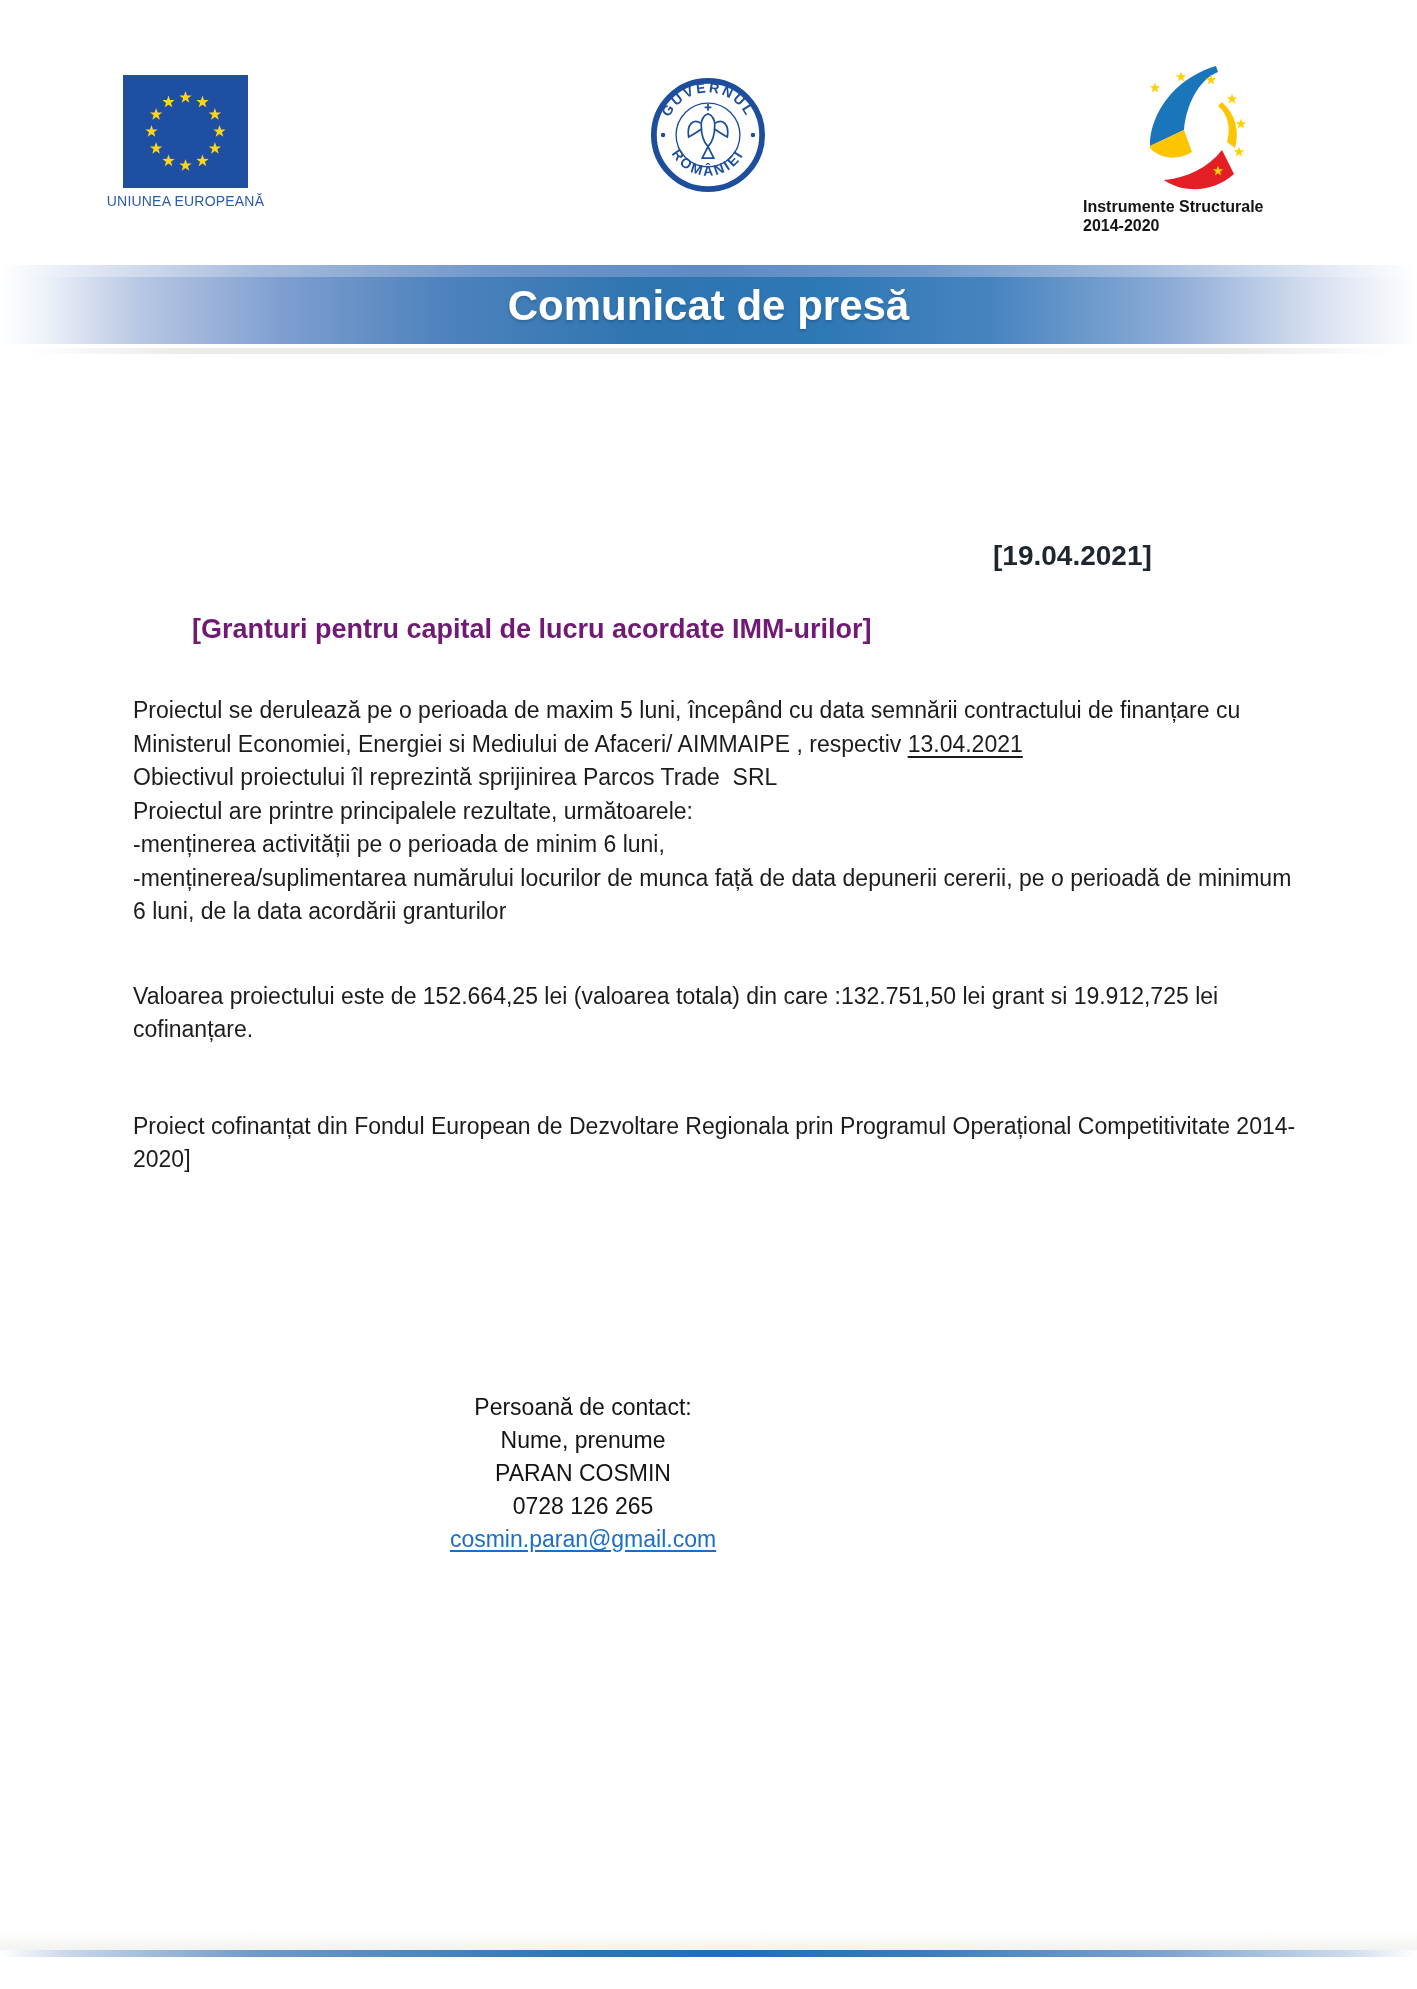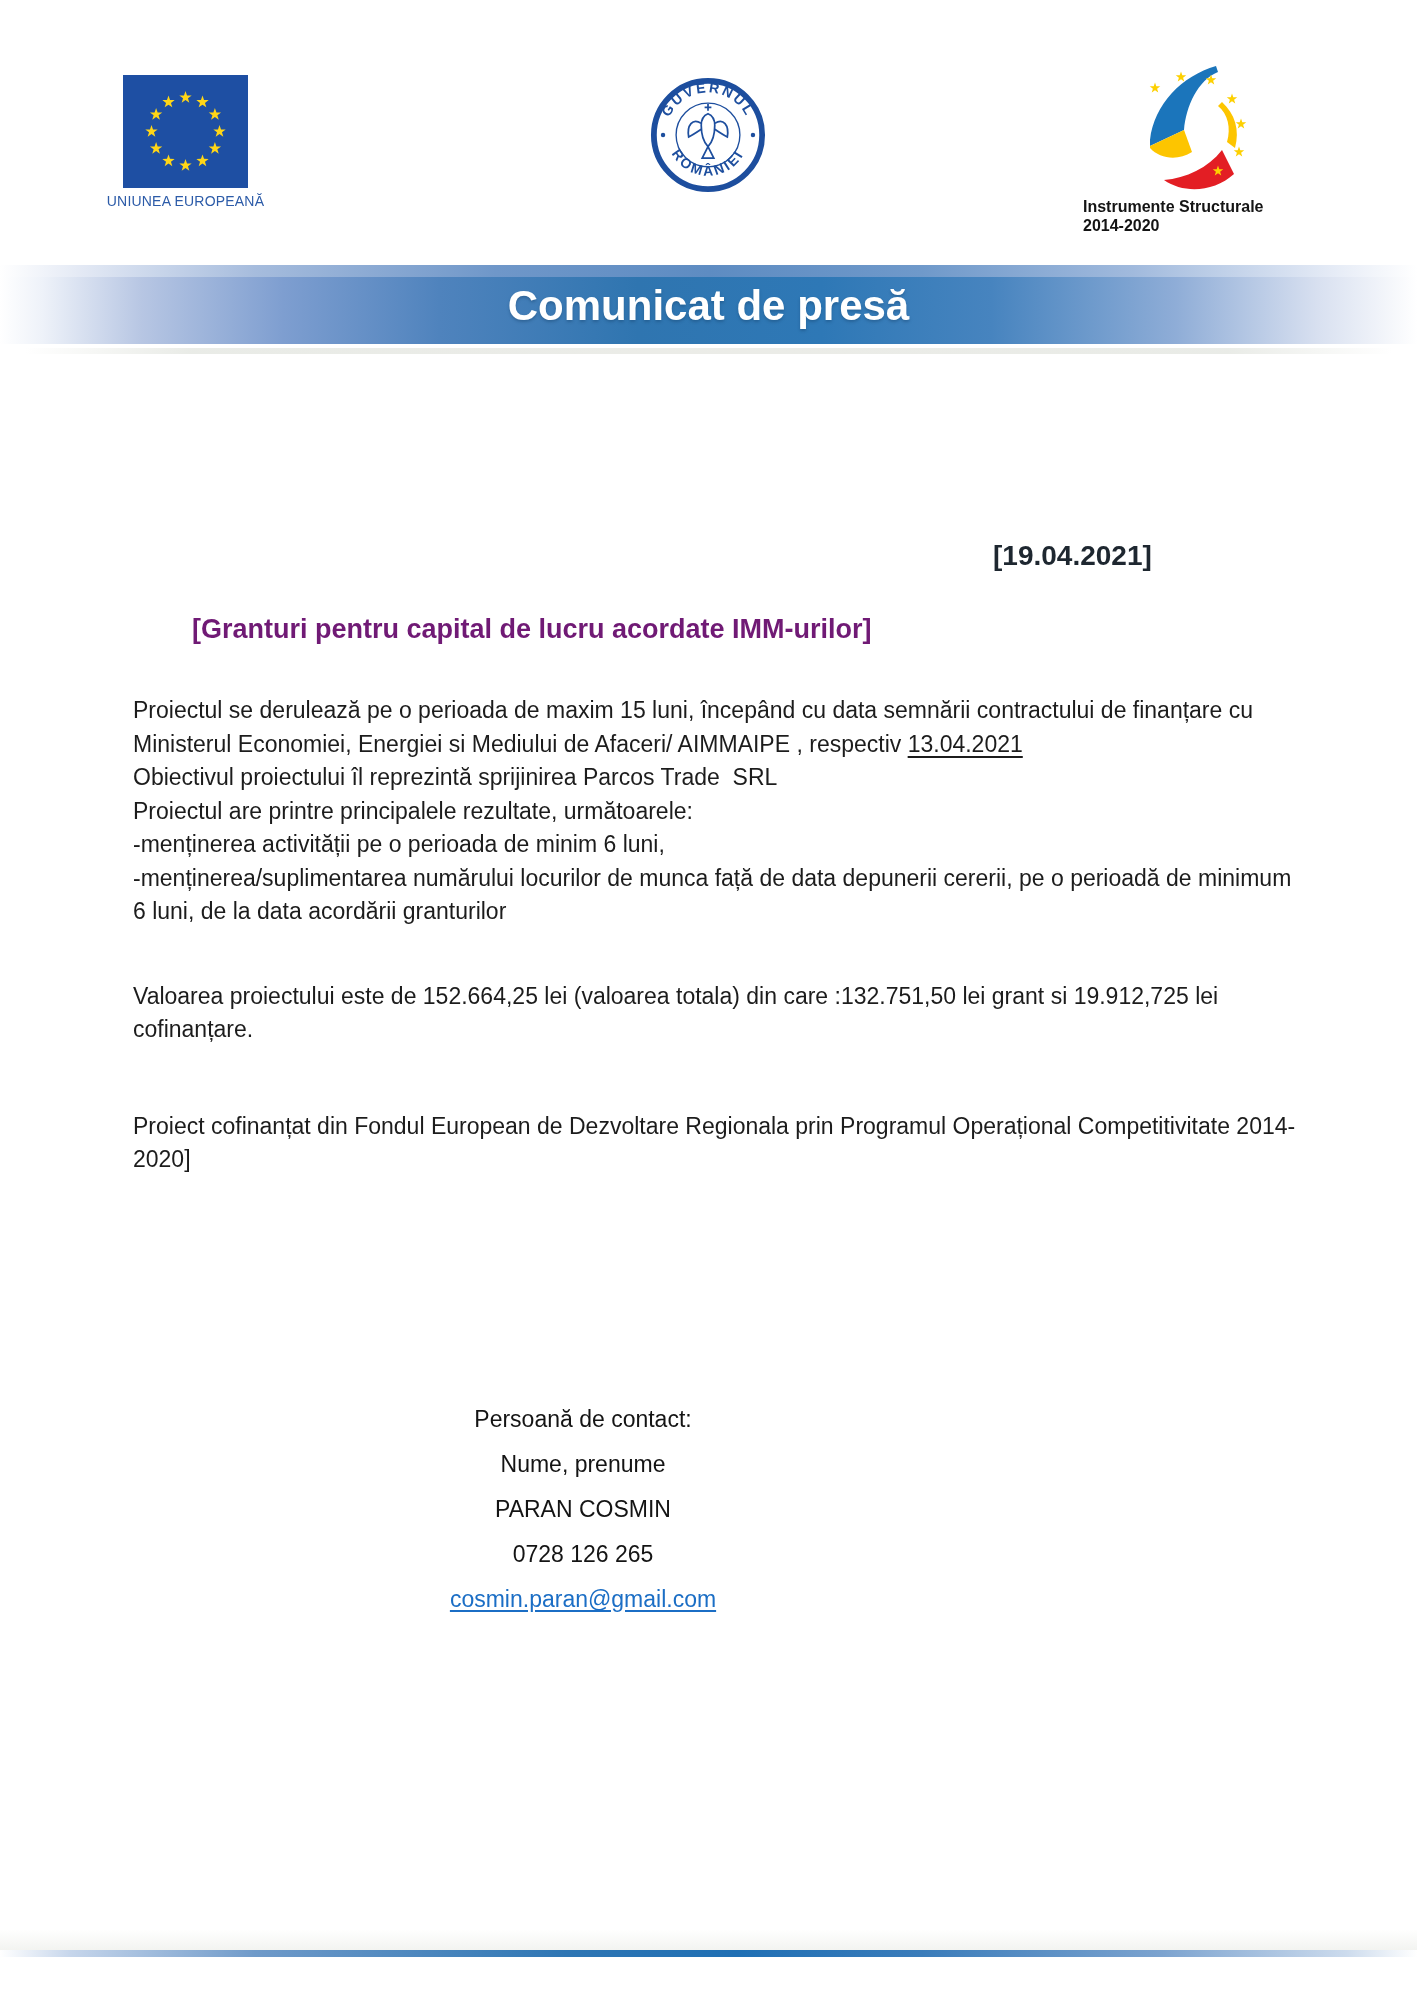--- a/index.html
+++ b/index.html
@@ -50,21 +50,21 @@
   }
   .doc-par{margin:0;white-space:pre-wrap;}
   .gap-sm{margin-top:51px;}
   .gap-lg{margin-top:63px;}
   .u-date{text-decoration:underline;text-underline-offset:4px;}
   
   .contact{
     position:absolute;left:0;top:1391px;width:1166px;text-align:center;
     font-size:23px;line-height:33px;color:#141414;
   }
-  .contact p{margin:12px;}
+  .contact p{margin:0;}
   .email-link{color:#1b6ec5;text-underline-offset:3px;}
   
   .bottom-halo{
     position:absolute;left:0;right:0;top:1929px;height:21px;
     background:linear-gradient(180deg,rgba(240,242,238,0) 0%,rgba(236,238,233,.65) 100%);
   }
   .bottom-rule{
     position:absolute;left:0;right:0;top:1950px;height:7px;
     background:linear-gradient(90deg,rgba(255,255,255,0) 0%,rgba(160,186,222,.6) 5%,#6f9ac9 18%,#2e76b4 40%,#1f6fb4 52%,#3a7cba 65%,#7ca3cf 82%,rgba(170,195,225,.6) 95%,rgba(255,255,255,0) 100%);
   }
@@ -148,21 +148,21 @@
 
   <div class="banner-strip"></div>
   <div class="banner-band"></div>
   <div class="banner-title">Comunicat de presă</div>
   <div class="banner-shadow"></div>
 
   <div class="doc-date">[19.04.2021]</div>
   <div class="doc-title">[Granturi pentru capital de lucru acordate IMM-urilor]</div>
 
   <div class="doc-body">
-    <p class="doc-par"><span>Proiectul se derulează pe o perioada de maxim 15 luni, începând cu data semnării contractului de finanțare cu Ministerul Economiei, Energiei si Mediului de Afaceri/ AIMMAIPE , respectiv </span><span class="u-date">13.04.2021</span></p>
+    <p class="doc-par"><span>Proiectul se derulează pe o perioada de maxim 5 luni, începând cu data semnării contractului de finanțare cu Ministerul Economiei, Energiei si Mediului de Afaceri/ AIMMAIPE , respectiv </span><span class="u-date">13.04.2021</span></p>
     <p class="doc-par">Obiectivul proiectului îl reprezintă sprijinirea Parcos Trade  SRL</p>
     <p class="doc-par">Proiectul are printre principalele rezultate, următoarele:</p>
     <p class="doc-par">-menținerea activității pe o perioada de minim 6 luni,</p>
     <p class="doc-par">-menținerea/suplimentarea numărului locurilor de munca față de data depunerii cererii, pe o perioadă de minimum 6 luni, de la data acordării granturilor</p>
     <p class="doc-par gap-sm">Valoarea proiectului este de 152.664,25 lei (valoarea totala) din care :132.751,50 lei grant si 19.912,725 lei cofinanțare.</p>
     <p class="doc-par gap-lg">Proiect cofinanțat din Fondul European de Dezvoltare Regionala prin Programul Operațional Competitivitate 2014-2020]</p>
   </div>
 
   <div class="contact">
     <p>Persoană de contact:</p>

